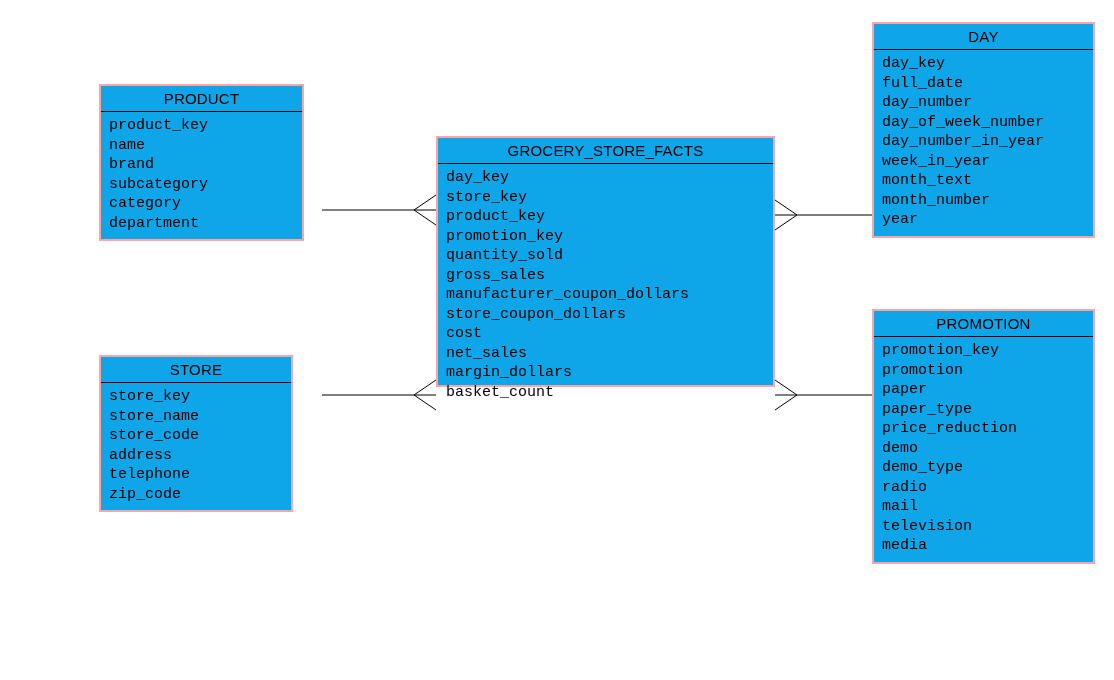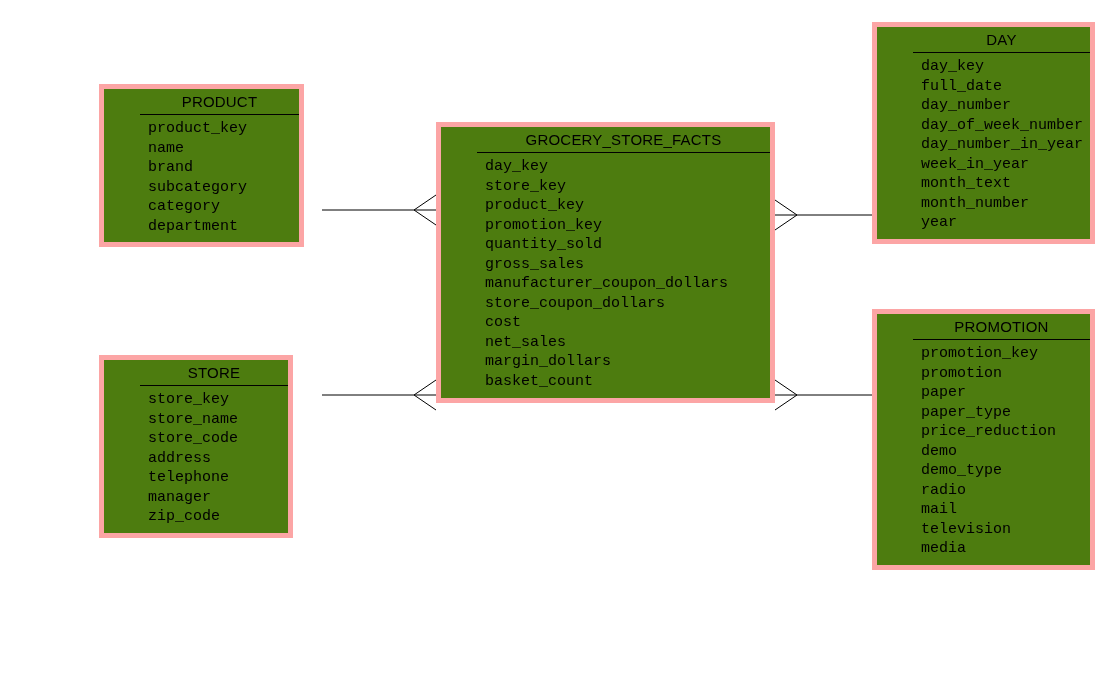--- a/index.html
+++ b/index.html
@@ -12,24 +12,23 @@
     font-size: 15px;
     color: #000;
   }
   .canvas {
     position: relative;
     width: 1114px;
     height: 680px;
   }
   .entity {
     position: absolute;
-    border: 5px solid #fca5a5;
-    background: #4d7c0f;
+    border: 2px solid #fca5a5;
+    background: #0ea5e9;
     box-sizing: border-box;
-    padding-left: 36px;
   }
   .entity-title {
     text-align: center;
     padding: 4px 6px;
     border-bottom: 1px solid #000;
     font-size: 15px;
     letter-spacing: 0.2px;
   }
   .entity-body {
     padding: 4px 8px 6px 8px;
@@ -94,26 +93,25 @@
   </div>
 
   <div class="entity" style="left:99px; top:355px; width:194px;">
     <div class="entity-title">STORE</div>
     <div class="entity-body">
       <div>store_key</div>
       <div>store_name</div>
       <div>store_code</div>
       <div>address</div>
       <div>telephone</div>
-      <div>manager</div>
       <div>zip_code</div>
     </div>
   </div>
 
-  <div class="entity" style="left:436px; top:122px; width:339px; height:281px;">
+  <div class="entity" style="left:436px; top:136px; width:339px; height:251px;">
     <div class="entity-title">GROCERY_STORE_FACTS</div>
     <div class="entity-body">
       <div>day_key</div>
       <div>store_key</div>
       <div>product_key</div>
       <div>promotion_key</div>
       <div>quantity_sold</div>
       <div>gross_sales</div>
       <div>manufacturer_coupon_dollars</div>
       <div>store_coupon_dollars</div>

